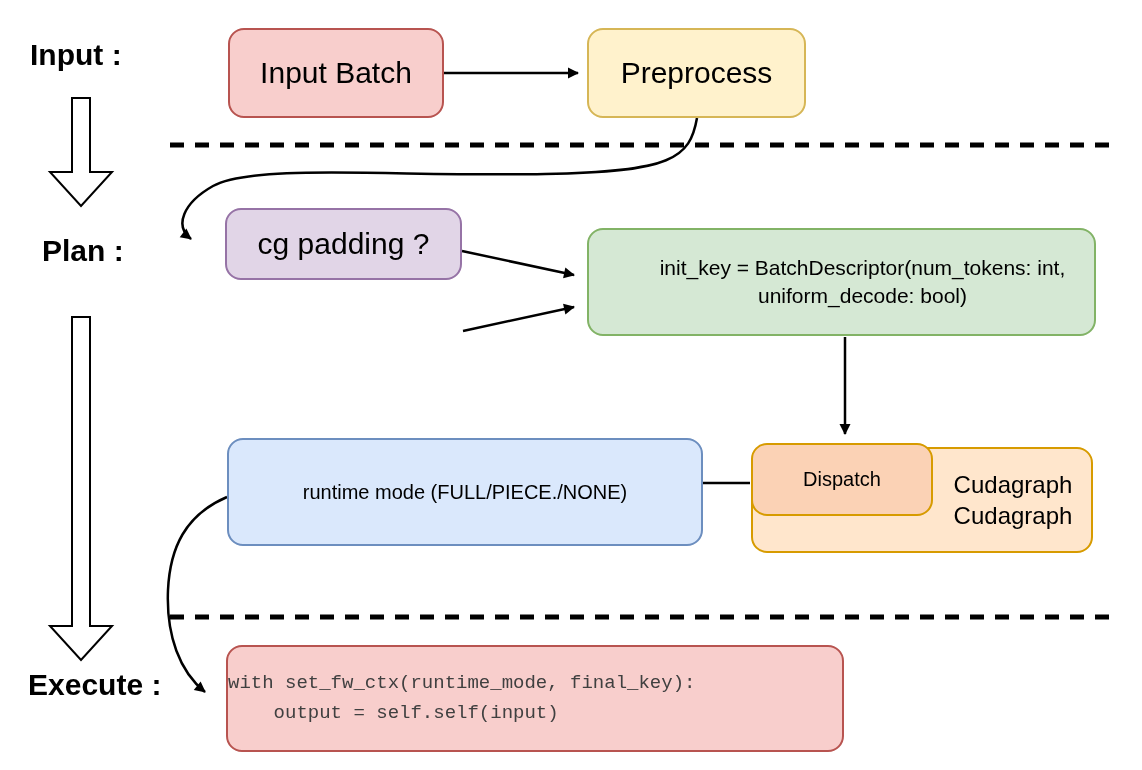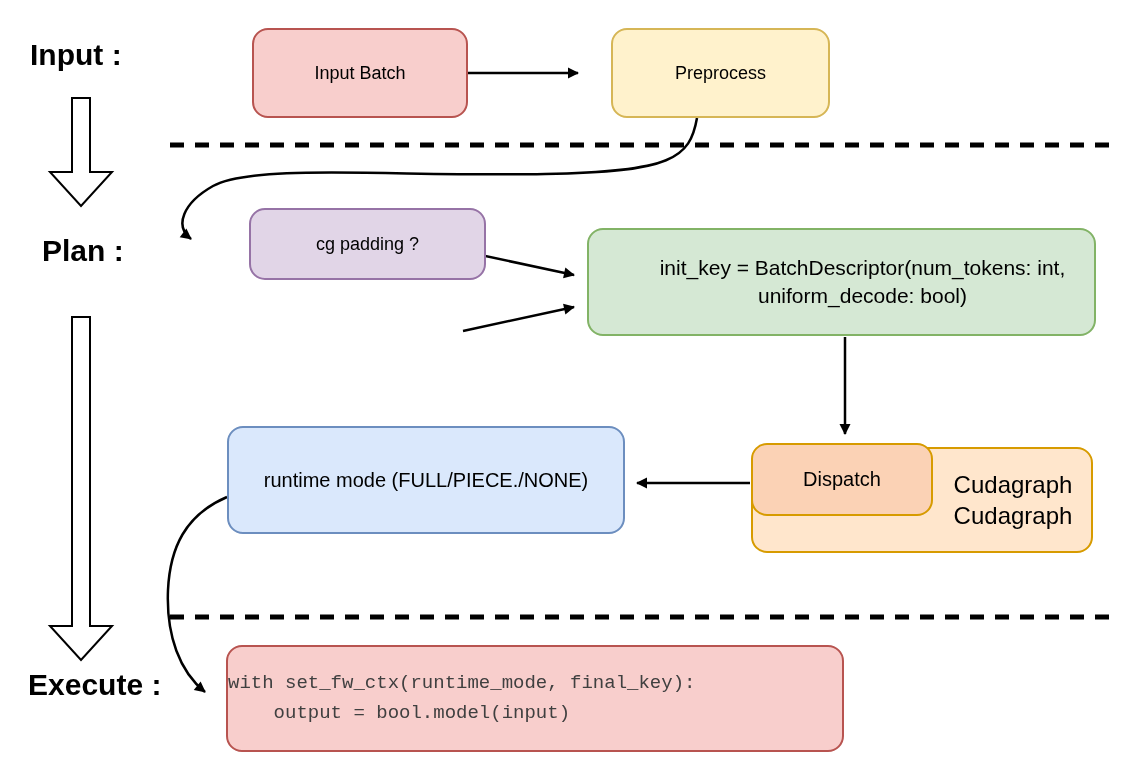--- a/index.html
+++ b/index.html
@@ -18,21 +18,21 @@
     display:flex;flex-direction:column;align-items:center;justify-content:center;
     text-align:center;line-height:1.35;
   }
   .node-red{background:#f8cecc;border-color:#b85450;}
   .node-yellow{background:#fff2cc;border-color:#d6b656;}
   .node-purple{background:#e1d5e7;border-color:#9673a6;}
   .node-green{background:#d5e8d4;border-color:#82b366;}
   .node-blue{background:#dae8fc;border-color:#6c8ebf;}
   .node-orange{background:#ffe6cc;border-color:#d79b00;}
   .node-salmon{background:#fbd2b5;border-color:#d79b00;}
-  .f22{font-size:18px;margin-left:24px;}
+  .f22{font-size:30px;}
   .f21{font-size:21px;}
   .f20{font-size:20px;}
   .dispatcher-outer-label{
     position:absolute;left:182px;right:0;top:0;bottom:0;
     display:flex;flex-direction:column;align-items:center;justify-content:center;
     font-size:24px;line-height:1.3;
   }
   .code-box{
     align-items:flex-start;justify-content:center;text-align:left;
     font-family:"Liberation Mono","DejaVu Sans Mono",monospace;
@@ -95,23 +95,23 @@
       <div class="dispatcher-outer-label">
         <span>Cudagraph</span>
         <span>Cudagraph</span>
       </div>
     </div>
 
     <div class="node node-salmon f20" style="left:751px;top:443px;width:182px;height:73px;">
       <span>Dispatch</span>
     </div>
 
-    <div class="node node-blue f20" style="left:227px;top:426px;width:398px;height:108px;gap:32px;">
+    <div class="node node-blue f20" style="left:227px;top:438px;width:476px;height:108px;gap:32px;">
       <span>runtime mode (FULL/PIECE./NONE)</span>
     </div>
 
     <div class="node node-red code-box" style="left:226px;top:645px;width:618px;height:107px;">
       <span class="code-line">with set_fw_ctx(runtime_mode, final_key):</span>
-      <span class="code-line">    output = bool.model(input)</span>
+      <span class="code-line">    output = self.self(input)</span>
     </div>
 
   </div>
 </div>
 
 </body></html>

